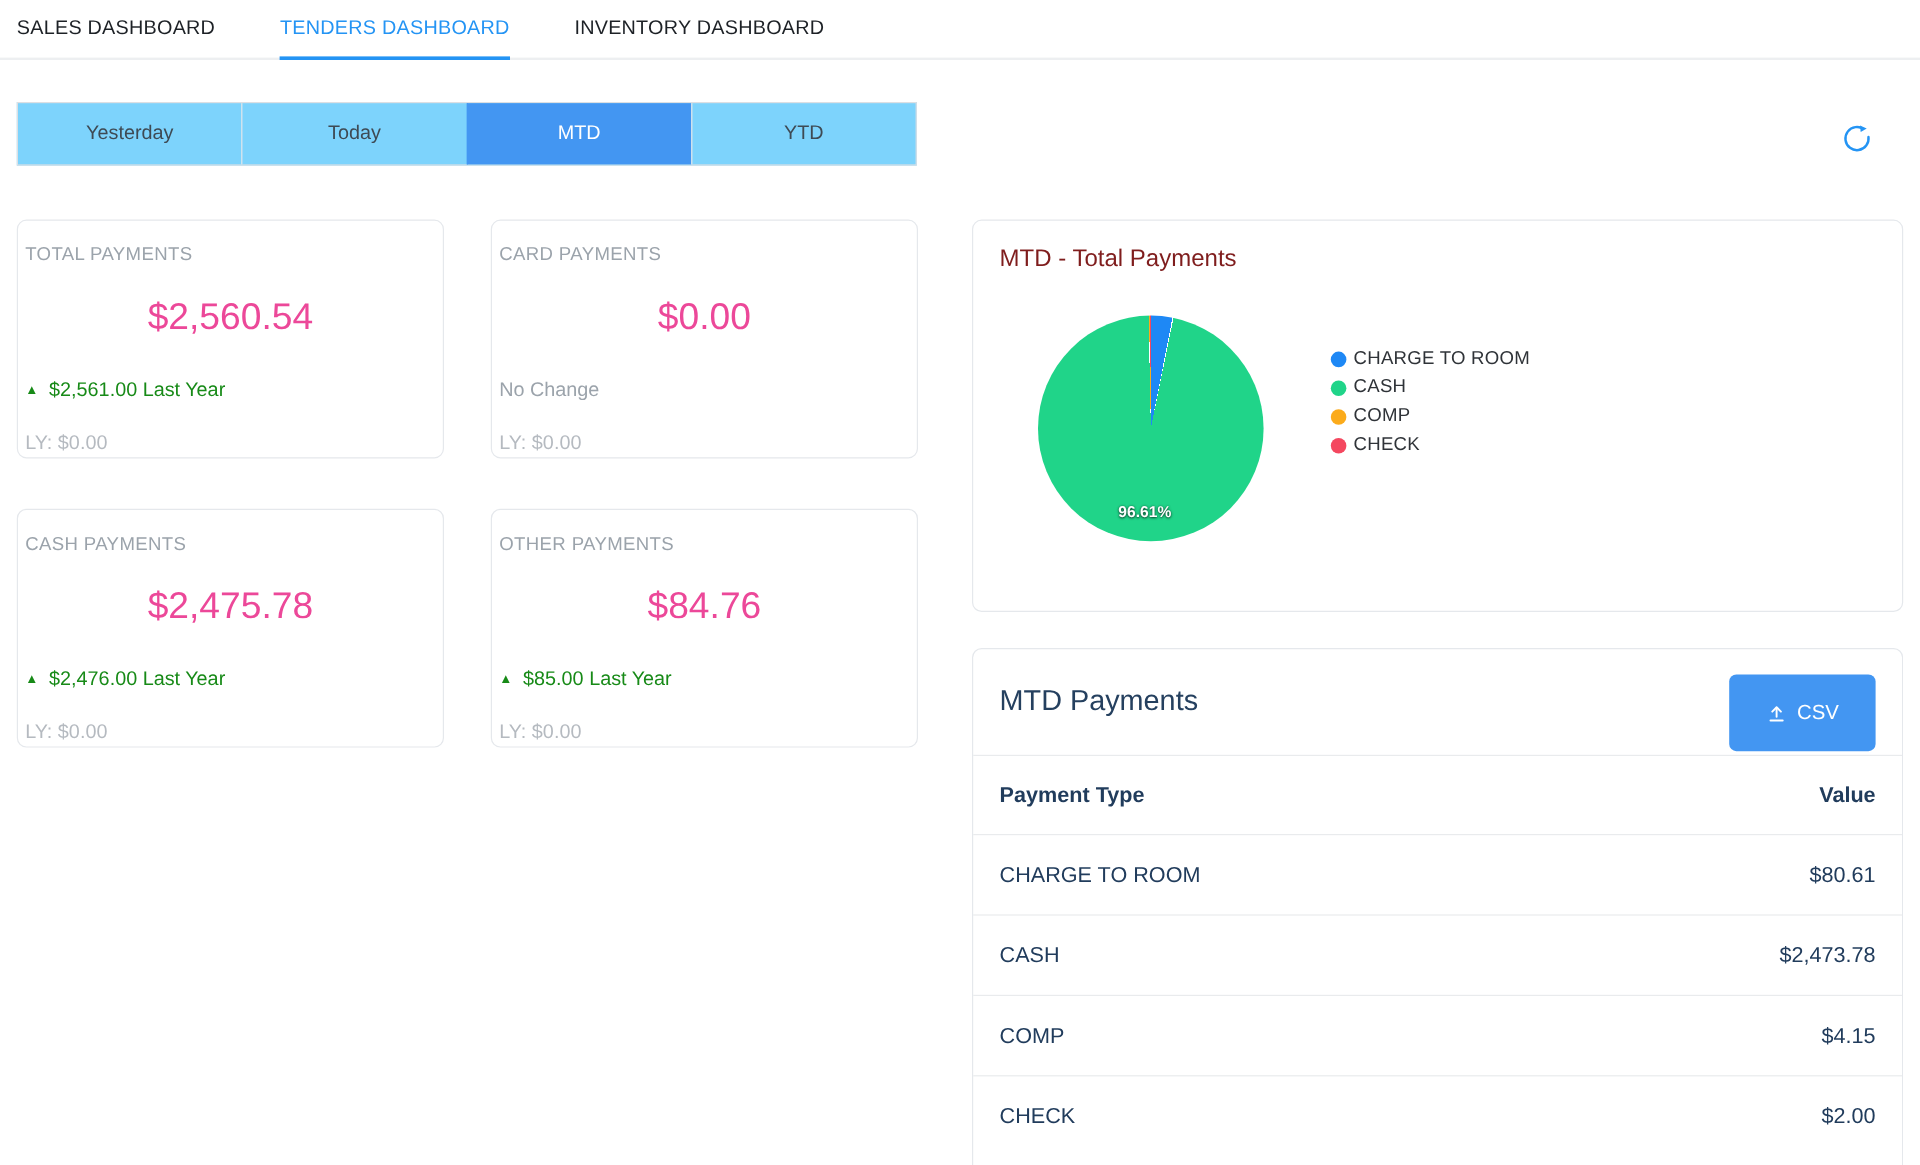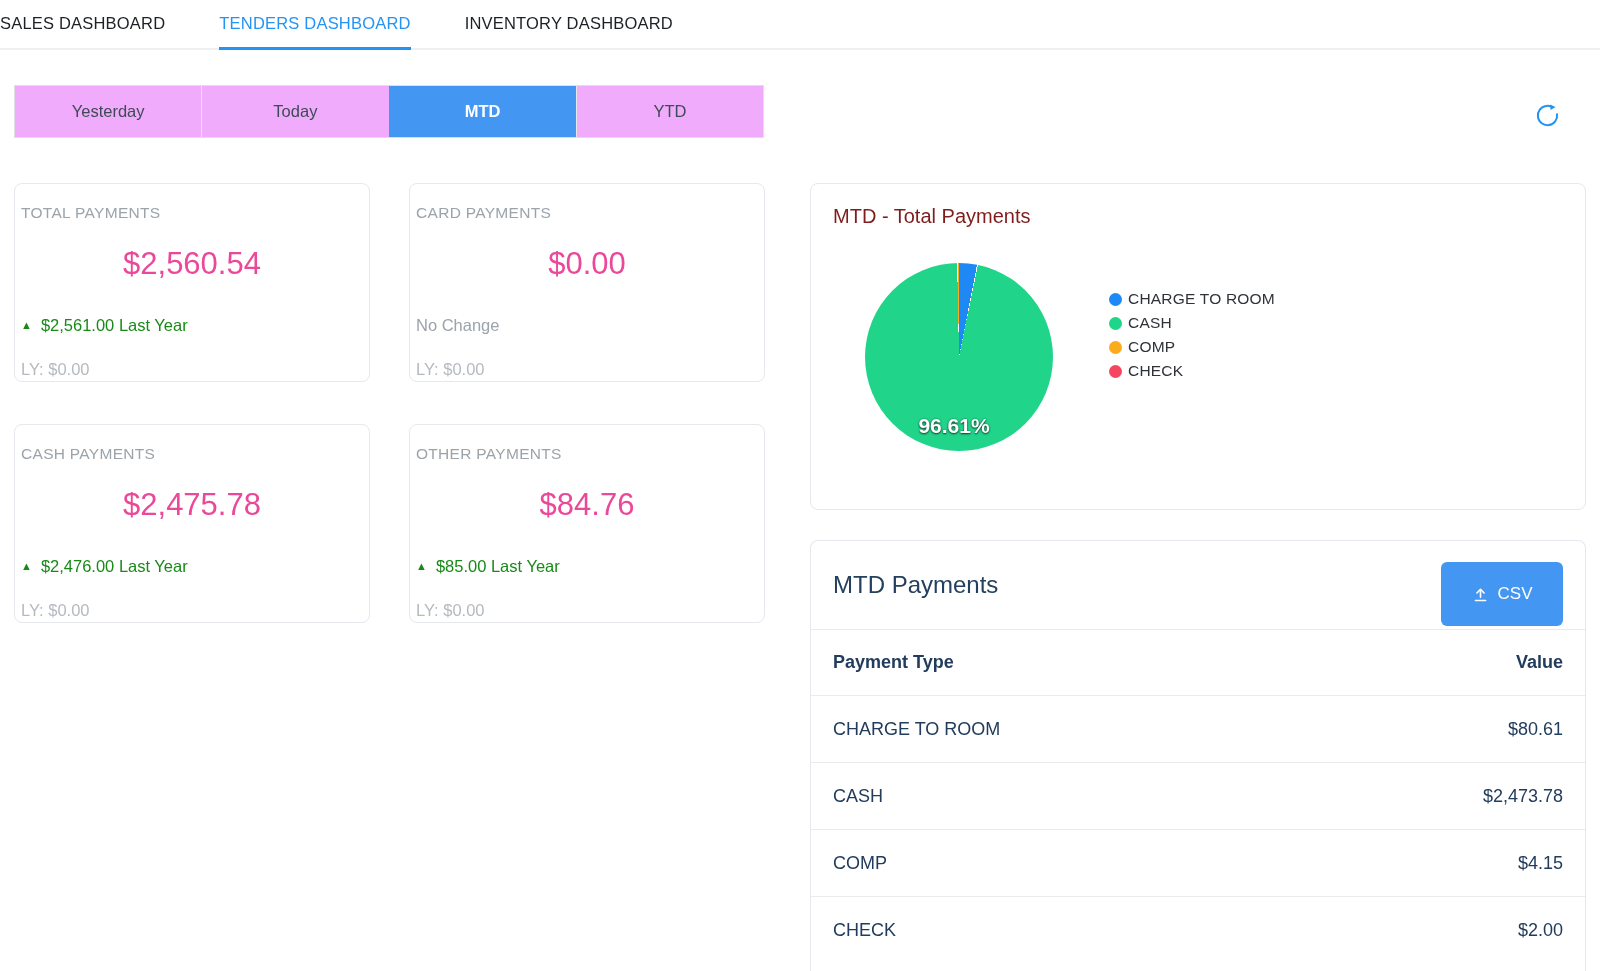--- a/index.html
+++ b/index.html
@@ -2,34 +2,34 @@
 <html><head>
 <meta charset="utf-8">
 <style>
   * { margin:0; padding:0; box-sizing:border-box; }
   html,body { width:1600px; height:971px; background:#ffffff; overflow:hidden;
               font-family:"Liberation Sans","DejaVu Sans",sans-serif; }
 
   
   .tabbar { position:absolute; left:0; top:0; width:1600px; height:50px;
             border-bottom:2px solid #edeff1; display:flex; align-items:stretch;
-            gap:54px; background:#fff; }
+            padding-left:14px; gap:54px; background:#fff; }
   .tab { display:flex; align-items:center; height:50px; font-size:16.5px;
          font-weight:500; color:#1d2126; letter-spacing:.2px; cursor:pointer;
          border-bottom:3px solid transparent; margin-bottom:-2px; }
   .tab.active { color:#2494f4; border-bottom-color:#2494f4; }
 
   
   .controls { position:absolute; left:14px; top:85px; width:750px; height:53px;
-              display:flex; border:1px solid #dcdfe3; background:#f0abfc; }
+              display:flex; border:1px solid #dcdfe3; background:#7dd3fc; }
   .segment { flex:1 1 0; display:flex; align-items:center; justify-content:center;
              font-size:16.5px; color:#3e4a54; cursor:pointer;
              border-left:1px solid #e4e7ea; }
   .segment:first-child { border-left:none; }
-  .segment.active { background:#4396f2; color:#ffffff; border-left-color:#4396f2;font-weight:bold; }
+  .segment.active { background:#4396f2; color:#ffffff; border-left-color:#4396f2; }
 
   .refresh-btn { position:absolute; left:1532px; top:100px; width:30px; height:30px;
                  display:flex; align-items:center; justify-content:center; cursor:pointer;
                  background:none; border:none; }
 
   
   .card { background:#fff; border:1px solid #e5e8ec; border-radius:8px; }
 
   .stat-grid { position:absolute; left:14px; top:183px; display:grid;
                grid-template-columns:356px 356px; grid-auto-rows:199px; gap:42px 39px; }
@@ -41,21 +41,21 @@
   .card-delta.no-change { color:#9ba3ab; }
   .card-delta .tri { font-size:11px; color:#178a17; line-height:1; }
   .card-ly { margin-top:25px; font-size:16.5px; color:#b5bac0; }
 
   
   .pie-card { position:absolute; left:810px; top:183px; width:776px; height:327px; }
   .pie-title { position:absolute; left:22px; top:21px; font-size:20px; color:#7f1d1d; }
   .pie { position:absolute; left:54px; top:79px; width:188px; height:188px;
          border-radius:50%; }
   .pie-label { position:absolute; left:143px; top:242px; transform:translate(-50%,-50%);
-               font-size:21px; font-weight:700; color:#ffffff;
+               font-size:13px; font-weight:700; color:#ffffff;
                text-shadow:0 1px 2px rgba(0,0,0,.65), 0 0 2px rgba(0,0,0,.4); }
   .legend { position:absolute; left:298px; top:103px; display:flex; flex-direction:column; }
   .legend-item { height:24px; display:flex; align-items:center; gap:6px; cursor:pointer; }
   .legend-dot { width:13px; height:13px; border-radius:50%; flex:0 0 13px; }
   .legend-label { font-size:15.5px; color:#2f3338; letter-spacing:.2px; }
 
   
   .table-card { position:absolute; left:810px; top:540px; width:776px; height:460px;
                 border-bottom:none; border-bottom-left-radius:0; border-bottom-right-radius:0; }
   .table-head { position:relative; height:88px; }

